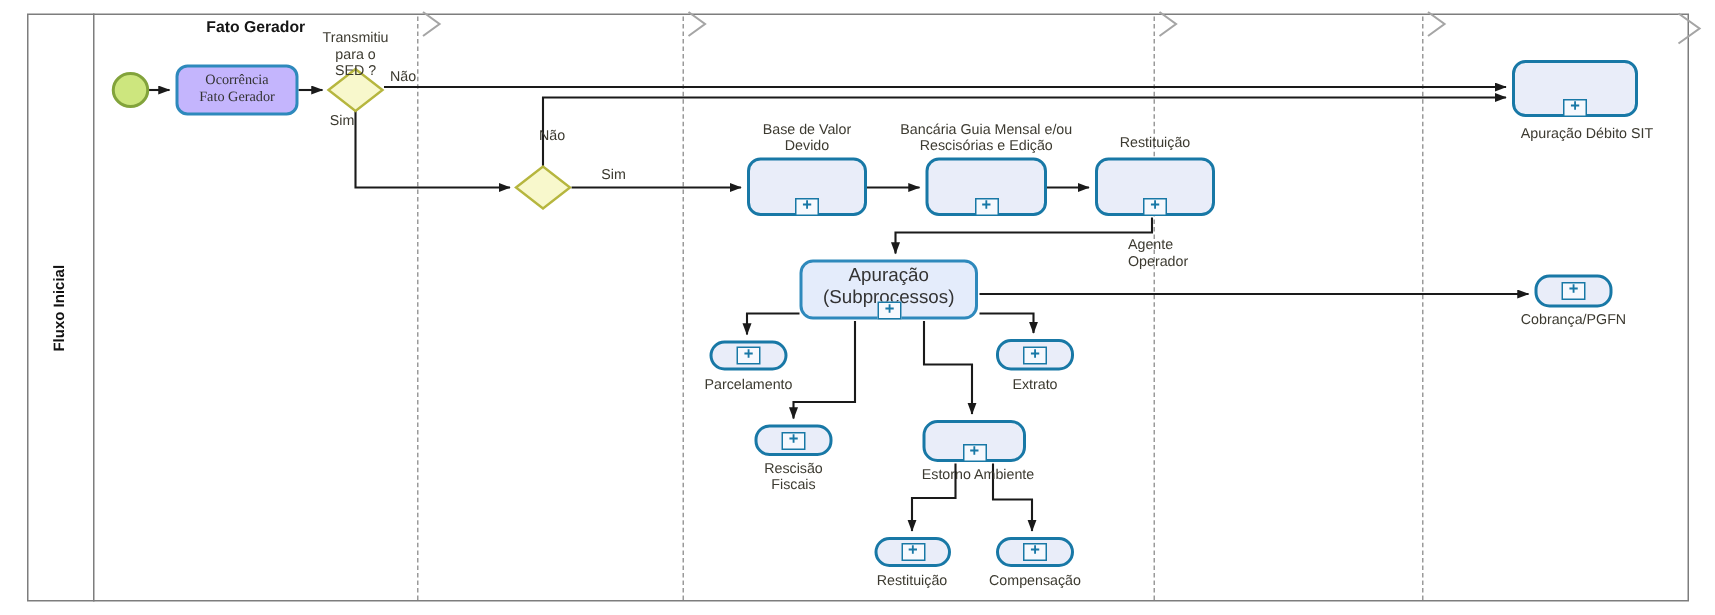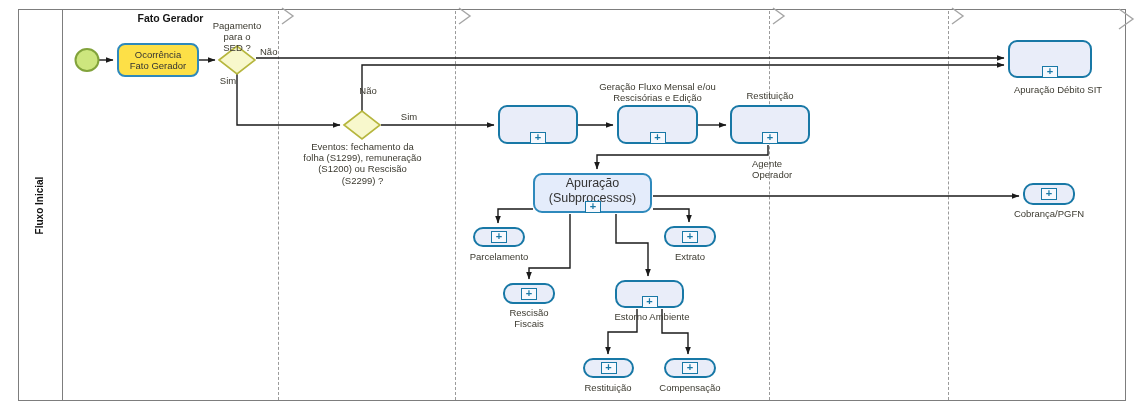--- a/index.html
+++ b/index.html
@@ -7,21 +7,21 @@
          font-family:"Liberation Sans",sans-serif;color:#333;}
   .pool{position:absolute;left:18px;top:9px;width:1108px;height:392px;border:1px solid #7d7d7d;box-sizing:border-box;}
   .pool-band{position:absolute;left:18px;top:9px;width:45px;height:392px;border-right:1px solid #7d7d7d;box-sizing:border-box;
              display:flex;align-items:center;justify-content:center;}
   .pool-band span{transform:rotate(-90deg);white-space:nowrap;font-weight:bold;font-size:10px;color:#111;}
   .lane-div{position:absolute;top:11px;height:389px;width:0;border-left:1px dashed #9a9a9a;}
   .lane-h{position:absolute;top:12px;height:14px;text-align:center;font-weight:bold;font-size:10.5px;color:#151515;}
   svg.layer{position:absolute;left:0;top:0;z-index:2;}
   .node{position:absolute;box-sizing:border-box;background:#e9edf9;border:2px solid #1878a6;border-radius:9px;z-index:3;}
   .node.task{border-color:#2e89bc;border-radius:8px;display:flex;align-items:center;justify-content:center;
-             text-align:center;font-size:9.5px;line-height:1.2;white-space:pre-line;background:#fde047;}
+             text-align:center;font-size:9.5px;line-height:1.2;white-space:pre-line;background:#c4b5fd;font-family:Liberation Serif, serif;}
   .node.big-text{display:flex;align-items:flex-start;justify-content:center;text-align:center;
              font-size:12.5px;line-height:1.2;white-space:pre-line;padding-top:1px;}
   .node.small{border-width:2.5px;border-radius:10px;}
   .plus{position:absolute;left:50%;bottom:-2px;transform:translateX(-50%);width:16px;height:12px;
         background:#f6f9fe;border:1.5px solid #1878a6;box-sizing:border-box;color:#1878a6;
         font-weight:bold;font-size:11px;line-height:8px;text-align:center;z-index:4;}
   .plus.center{bottom:auto;top:50%;transform:translate(-50%,-50%);}
   .lbl{position:absolute;font-size:9.5px;line-height:1.18;color:#3c3a30;text-align:center;
        white-space:pre-line;z-index:5;}
   .lbl.left{text-align:left;}
@@ -113,32 +113,30 @@
   <div class="node small" style="left:615px;top:280px;width:69px;height:28px">
     <div class="plus">+</div>
   </div>
   <div class="node small" style="left:583px;top:358px;width:51px;height:20px">
     <div class="plus center">+</div>
   </div>
   <div class="node small" style="left:664px;top:358px;width:52px;height:20px">
     <div class="plus center">+</div>
   </div>
 
-  <div class="lbl" style="left:197px;top:20px;width:80px">Pagamento
+  <div class="lbl" style="left:197px;top:20px;width:80px">Transmitiu
 para o
 SED ?</div>
   <div class="lbl left" style="left:260px;top:46px;width:30px">Não</div>
   <div class="lbl" style="left:208px;top:75px;width:40px">Sim</div>
   <div class="lbl" style="left:350px;top:85px;width:36px">Não</div>
   <div class="lbl" style="left:391px;top:111px;width:36px">Sim</div>
-  <div class="lbl" style="left:290px;top:141px;width:145px">Eventos: fechamento da
-folha (S1299), remuneração
-(S1200) ou Rescisão
-(S2299) ?</div>
-  <div class="lbl" style="left:592px;top:81px;width:131px">Geração Fluxo Mensal e/ou
+  <div class="lbl" style="left:482px;top:81px;width:112px">Base de Valor
+Devido</div>
+  <div class="lbl" style="left:592px;top:81px;width:131px">Bancária Guia Mensal e/ou
 Rescisórias e Edição</div>
   <div class="lbl" style="left:730px;top:90px;width:80px">Restituição</div>
   <div class="lbl left" style="left:752px;top:158px;width:60px">Agente
 Operador</div>
   <div class="lbl" style="left:1008px;top:84px;width:100px">Apuração Débito SIT</div>
   <div class="lbl" style="left:1009px;top:208px;width:80px">Cobrança/PGFN</div>
   <div class="lbl" style="left:462px;top:251px;width:74px">Parcelamento</div>
   <div class="lbl" style="left:494px;top:307px;width:70px">Rescisão
 Fiscais</div>
   <div class="lbl" style="left:655px;top:251px;width:70px">Extrato</div>

